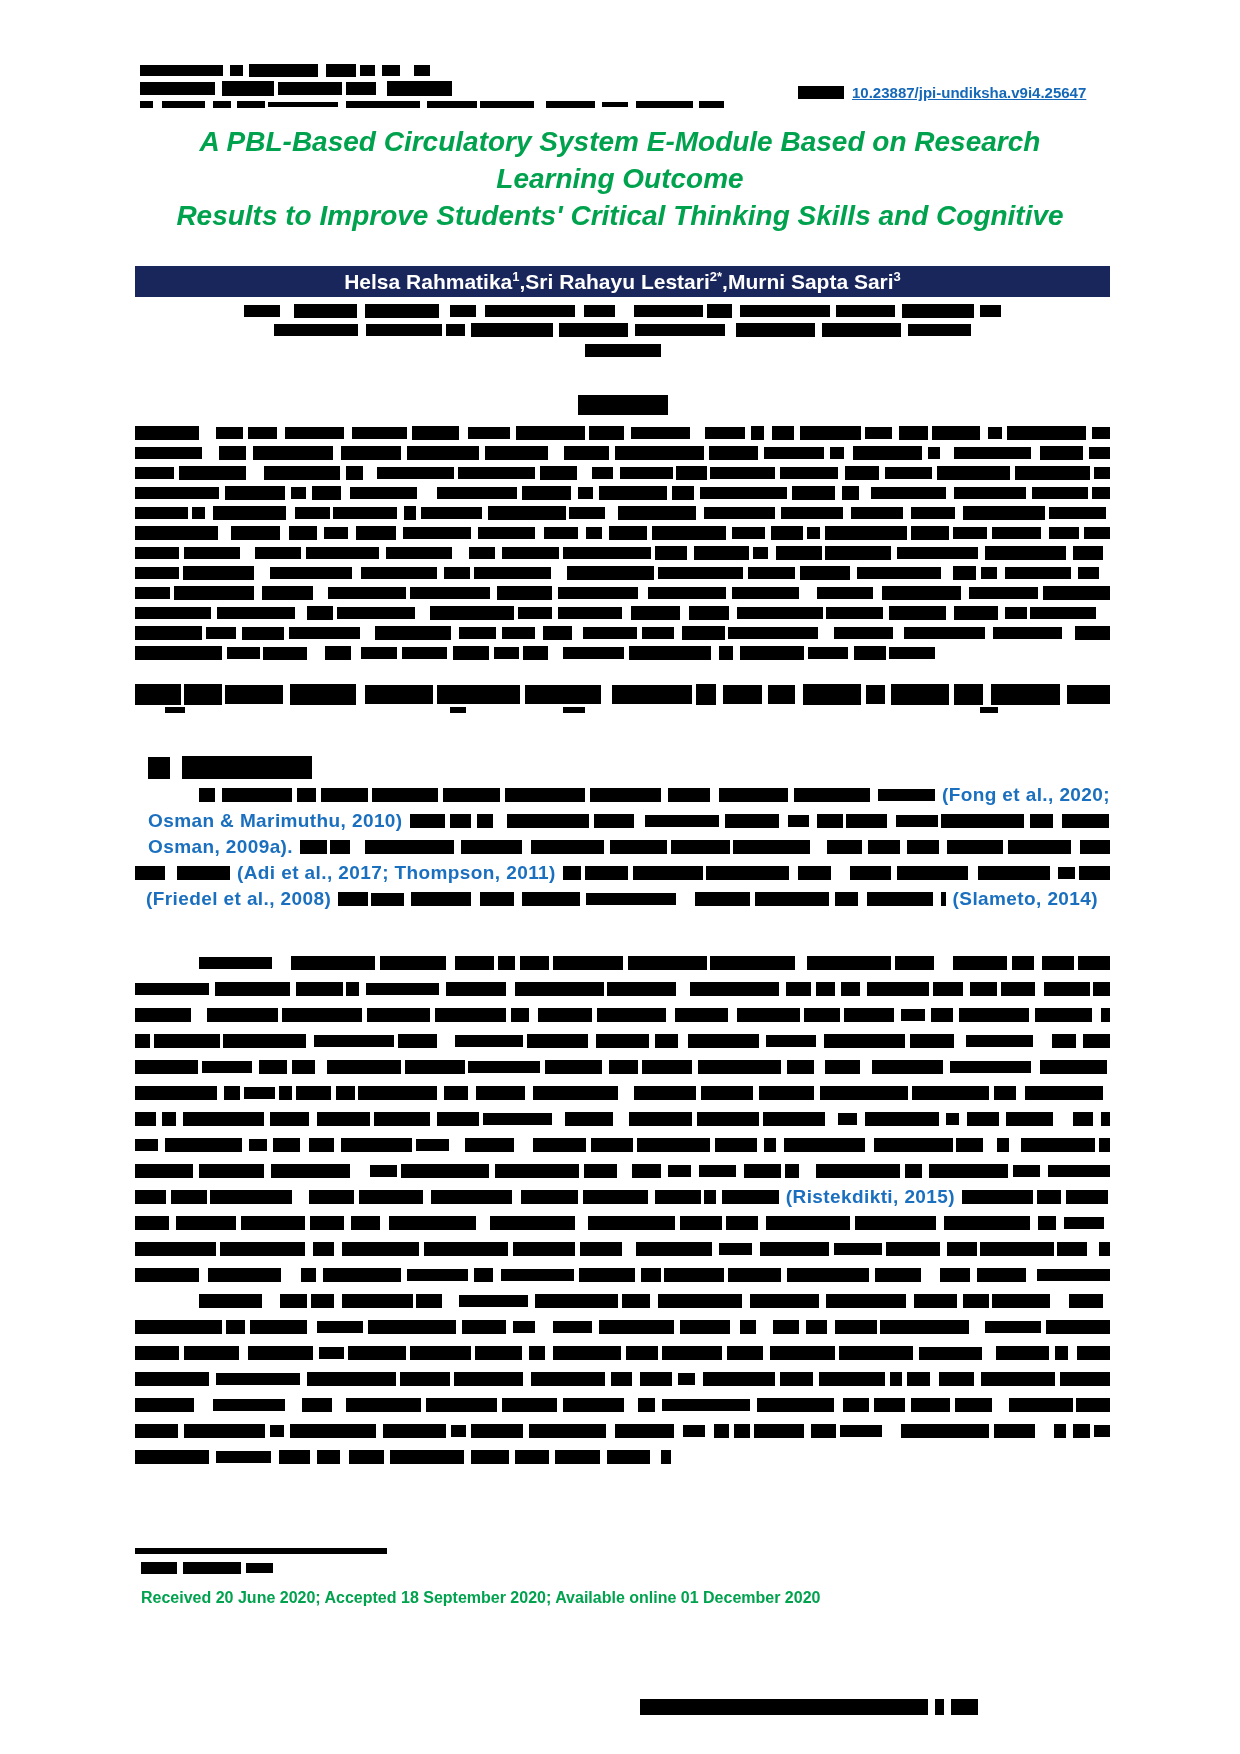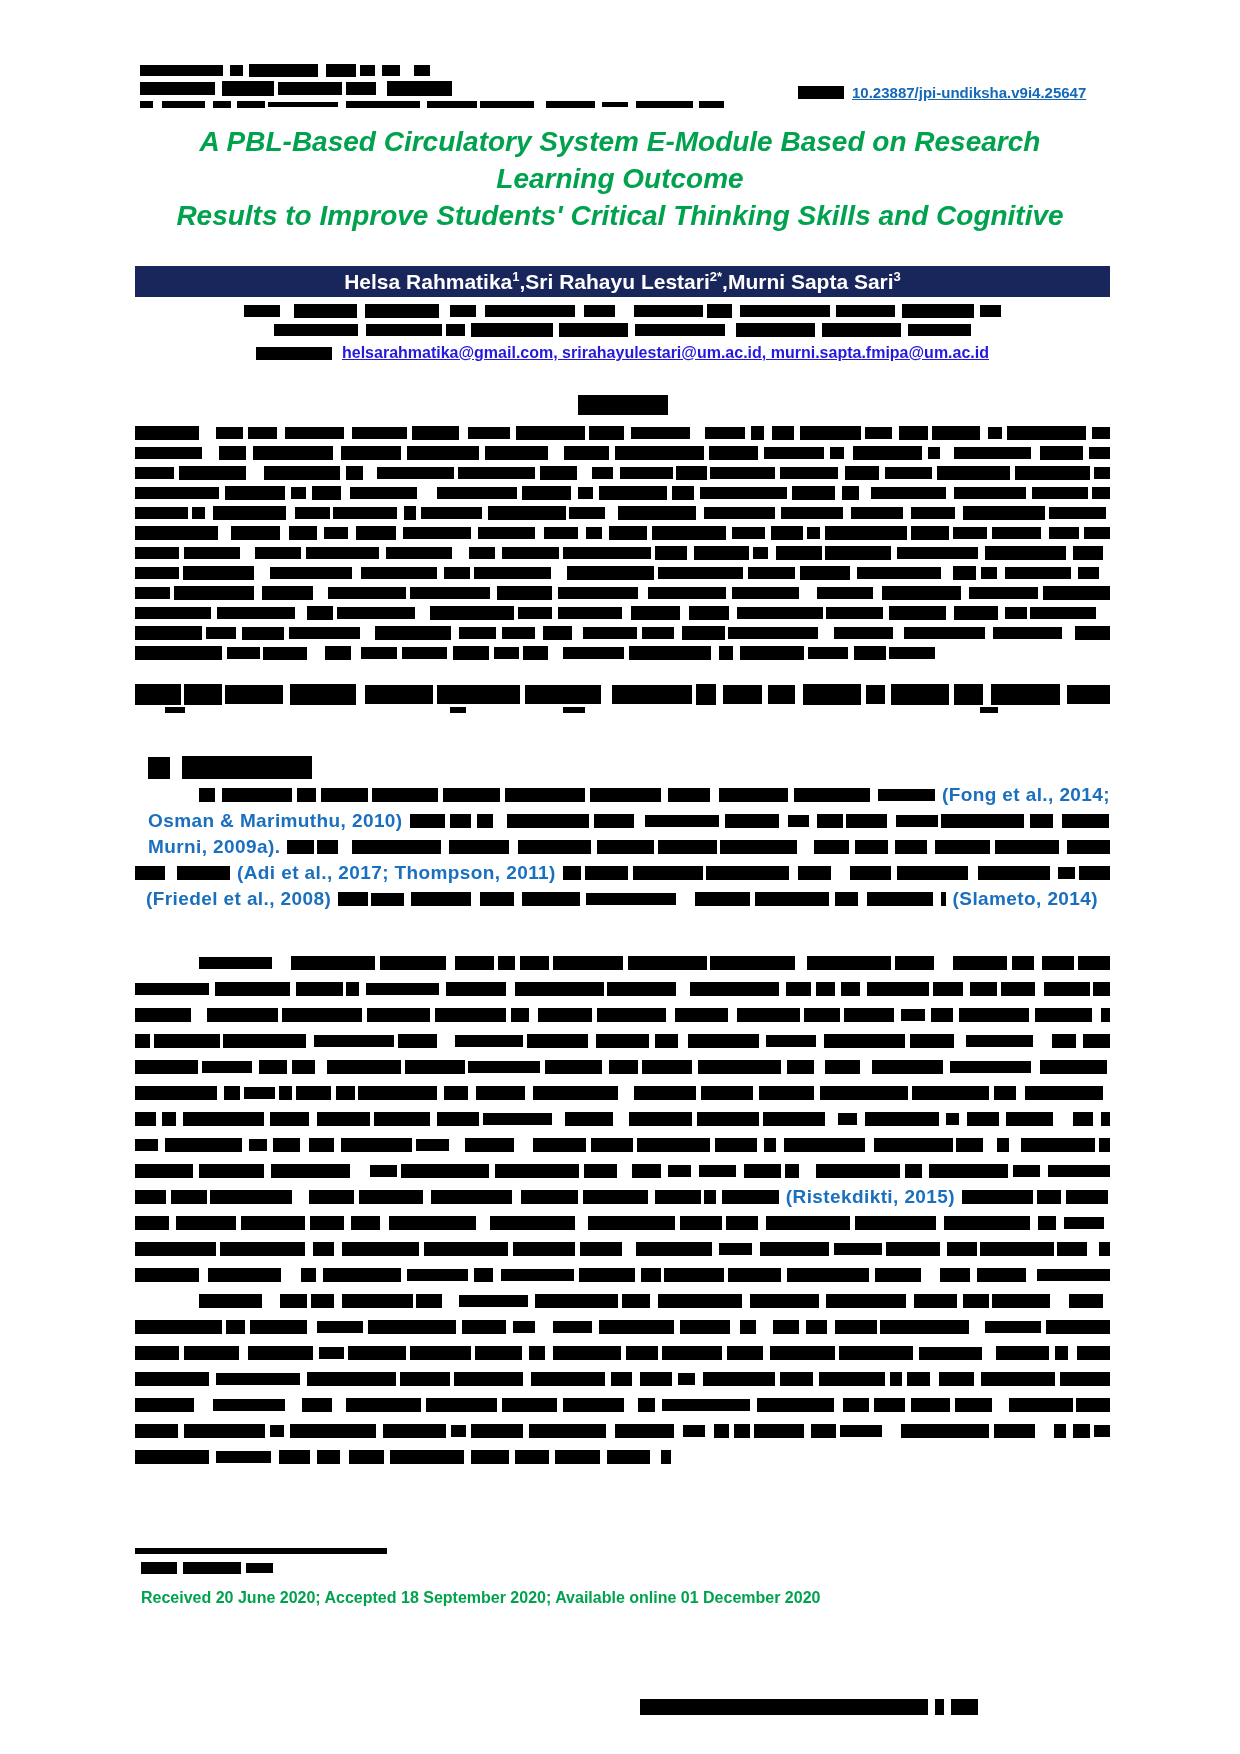--- a/index.html
+++ b/index.html
@@ -109,21 +109,20 @@
         <i style="width: 69.2366px; height: 94.2729%; margin-right: 6.94219px;"></i>
         <i style="width: 89.9363px; height: 84.6579%; margin-right: 11.4054px;"></i>
         <i style="width: 78.7848px; height: 95.317%; margin-right: 6.71704px;"></i>
         <i style="width: 79.1509px; height: 98.991%; margin-right: 7.20298px;"></i>
         <i style="width: 63.1081px; height: 92.1701%; margin-right: 7.64026px;"></i>
       </span>
   </div>
 
   <div class="abs" style="left:135px;top:344px;width:975px;display:flex;justify-content:center;align-items:center;gap:10px;">
     <span class="solid" style="width:76px;height:13px;"></span>
-    <span class="email">helsarahmatika@gmail.com, srirahayulestari@um.ac.id, murni.sapta.fmipa@um.ac.id</span>
   </div>
 
   <div class="abs" style="left:135px;top:395px;width:975px;display:flex;justify-content:center;">
     <span class="solid" style="width:90px;height:20px;"></span>
   </div>
 
   <div class="abs" style="left:135px;top:423px;width:975px;">
     <div class="arow">
         <span class="bl">
           <i style="width: 63.7679px; height: 95.5707%; margin-right: 17.0824px;"></i>
@@ -412,21 +411,21 @@
           <i style="width: 46.5447px; height: 91.4167%; margin-right: 4.76586px;"></i>
           <i style="width: 65.5107px; height: 99.4126%; margin-right: 5.65508px;"></i>
           <i style="width: 56.7755px; height: 94.891%; margin-right: 4.35761px;"></i>
           <i style="width: 80.9177px; height: 91.1623%; margin-right: 4.37241px;"></i>
           <i style="width: 71.6331px; height: 94.5089%; margin-right: 6.80276px;"></i>
           <i style="width: 42.1901px; height: 96.9563%; margin-right: 8.35038px;"></i>
           <i style="width: 69.0729px; height: 93.3165%; margin-right: 6.48781px;"></i>
           <i style="width: 76.162px; height: 87.4249%; margin-right: 7.44308px;"></i>
           <i style="width: 56.9097px; height: 85.0253%; margin-right: 5.13675px;"></i>
         </span>
-        <span class="cite" style="margin-right:0;">(Fong et al., 2014;</span>
+        <span class="cite" style="margin-right:0;">(Fong et al., 2020;</span>
       </div>
     <div class="prow">
         <span class="sp" style="width:13px;"></span>
         <span class="cite" style="margin-left:0;">Osman &amp; Marimuthu, 2010)</span>
         <span class="bl">
           <i style="width: 35.8882px; height: 87.0315%; margin-right: 4.86769px;"></i>
           <i style="width: 20.6551px; height: 92.6074%; margin-right: 5.63723px;"></i>
           <i style="width: 16.4922px; height: 87.7517%; margin-right: 13.6122px;"></i>
           <i style="width: 82.5848px; height: 98.0586%; margin-right: 4.92328px;"></i>
           <i style="width: 39.8453px; height: 95.096%; margin-right: 11.3931px;"></i>
@@ -436,21 +435,21 @@
           <i style="width: 25.7574px; height: 94.2002%; margin-right: 3.87384px;"></i>
           <i style="width: 41.1112px; height: 95.6056%; margin-right: 8.8789px;"></i>
           <i style="width: 41.4151px; height: 85.9199%; margin-right: 3.32435px;"></i>
           <i style="width: 82.9895px; height: 88.4086%; margin-right: 6.20738px;"></i>
           <i style="width: 23.0734px; height: 96.6288%; margin-right: 8.4329px;"></i>
           <i style="width: 47.6411px; height: 98.3075%; margin-right: 8.32251px;"></i>
         </span>
       </div>
     <div class="prow">
         <span class="sp" style="width:13px;"></span>
-        <span class="cite" style="margin-left:0;">Murni, 2009a).</span>
+        <span class="cite" style="margin-left:0;">Osman, 2009a).</span>
         <span class="bl">
           <i style="width: 26.7944px; height: 94.2065%; margin-right: 3.39531px;"></i>
           <i style="width: 20.1122px; height: 89.1242%; margin-right: 14.7325px;"></i>
           <i style="width: 88.9397px; height: 96.5498%; margin-right: 7.44261px;"></i>
           <i style="width: 60.3258px; height: 98.9287%; margin-right: 8.95281px;"></i>
           <i style="width: 72.8818px; height: 91.6129%; margin-right: 6.33293px;"></i>
           <i style="width: 56.803px; height: 92.648%; margin-right: 4.40579px;"></i>
           <i style="width: 58.6971px; height: 87.4534%; margin-right: 3.00859px;"></i>
           <i style="width: 77.1028px; height: 88.991%; margin-right: 16.9275px;"></i>
           <i style="width: 34.8469px; height: 95.3091%; margin-right: 6.07732px;"></i>

